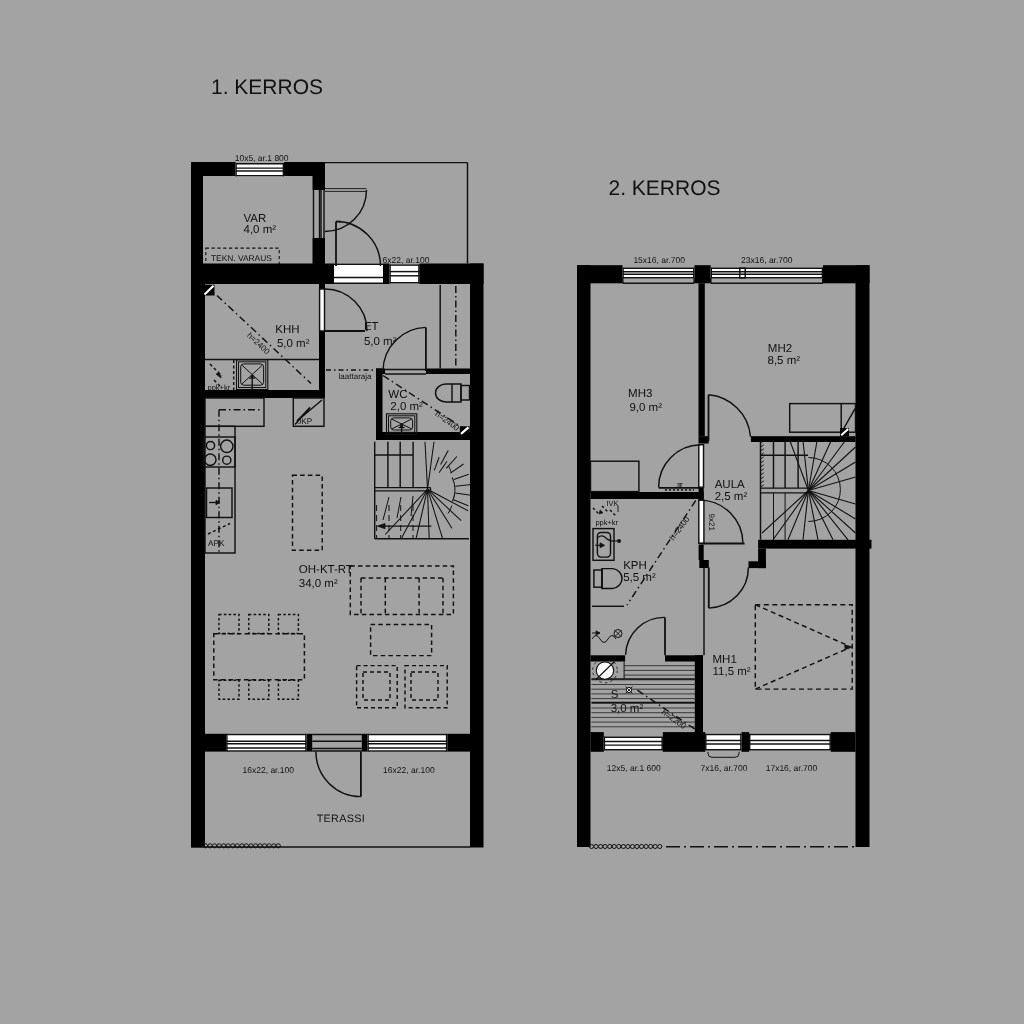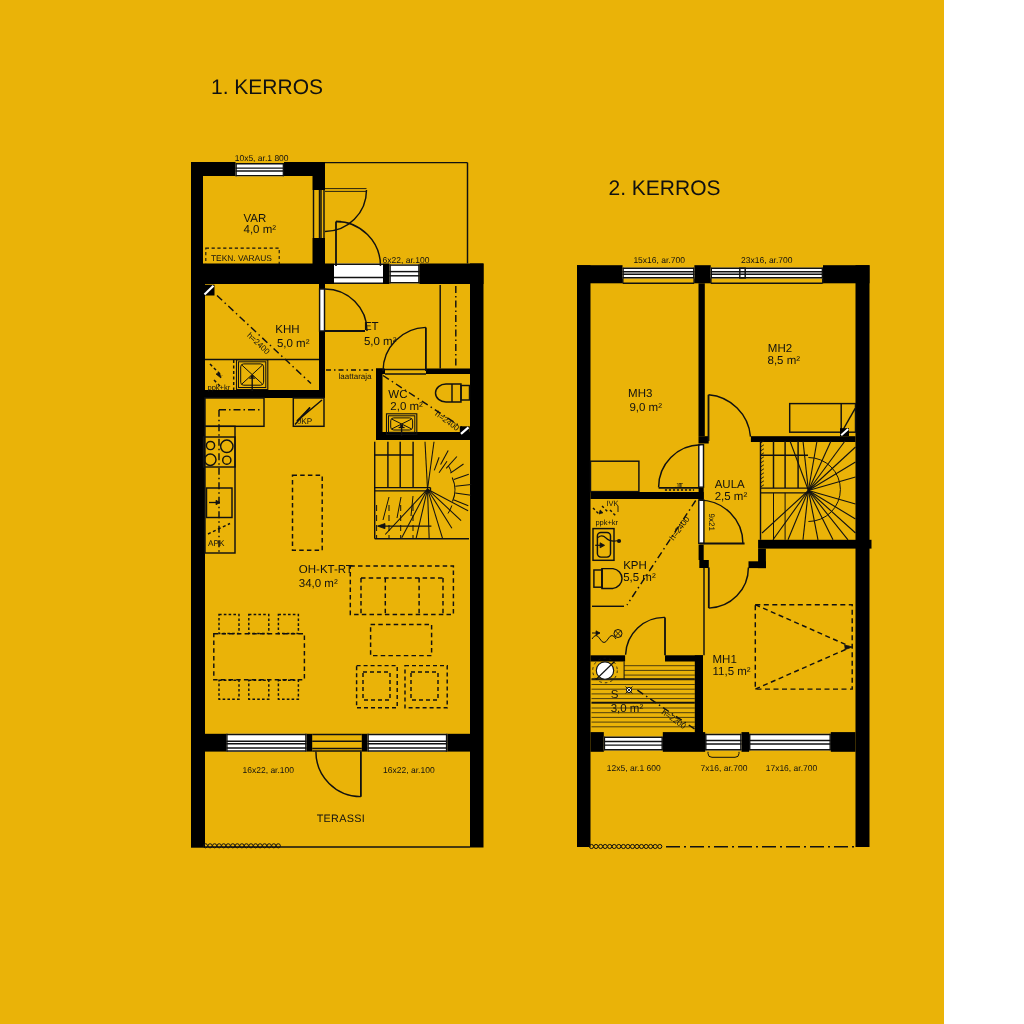--- a/index.html
+++ b/index.html
@@ -1,19 +1,19 @@
 <!DOCTYPE html>
 <html><head><meta charset="utf-8"><title>Pohjapiirros</title>
 <style>
 html,body{margin:0;padding:0;background:#fff;}
 text{-webkit-font-smoothing:antialiased;text-rendering:geometricPrecision;}
 *{box-sizing:border-box;}
 </style></head>
 <body>
-<div style="position:relative;width:944px;height:1024px;background:#eab308">
+<div style="position:relative;width:1024px;height:1024px;background:#a3a3a3">
 <svg width="1024" height="1024" viewBox="0 0 1024 1024" font-family="Liberation Sans, sans-serif" fill="#111">
 
 <text x="211.0" y="94.0" font-size="21" text-anchor="start" letter-spacing="0">1. KERROS</text>
 
 <rect x="191.0" y="162.0" width="44.5" height="14.0" fill="#000"></rect>
 <rect x="284.0" y="162.0" width="41.0" height="14.0" fill="#000"></rect>
 
 <rect x="235.5" y="163.2" width="48.5" height="13.0" fill="#fff"></rect>
       <line x1="235.5" y1="163.8" x2="284.0" y2="163.8" stroke="#111" stroke-width="1.45"></line>
       <line x1="235.5" y1="175.6" x2="284.0" y2="175.6" stroke="#111" stroke-width="1.45"></line>

